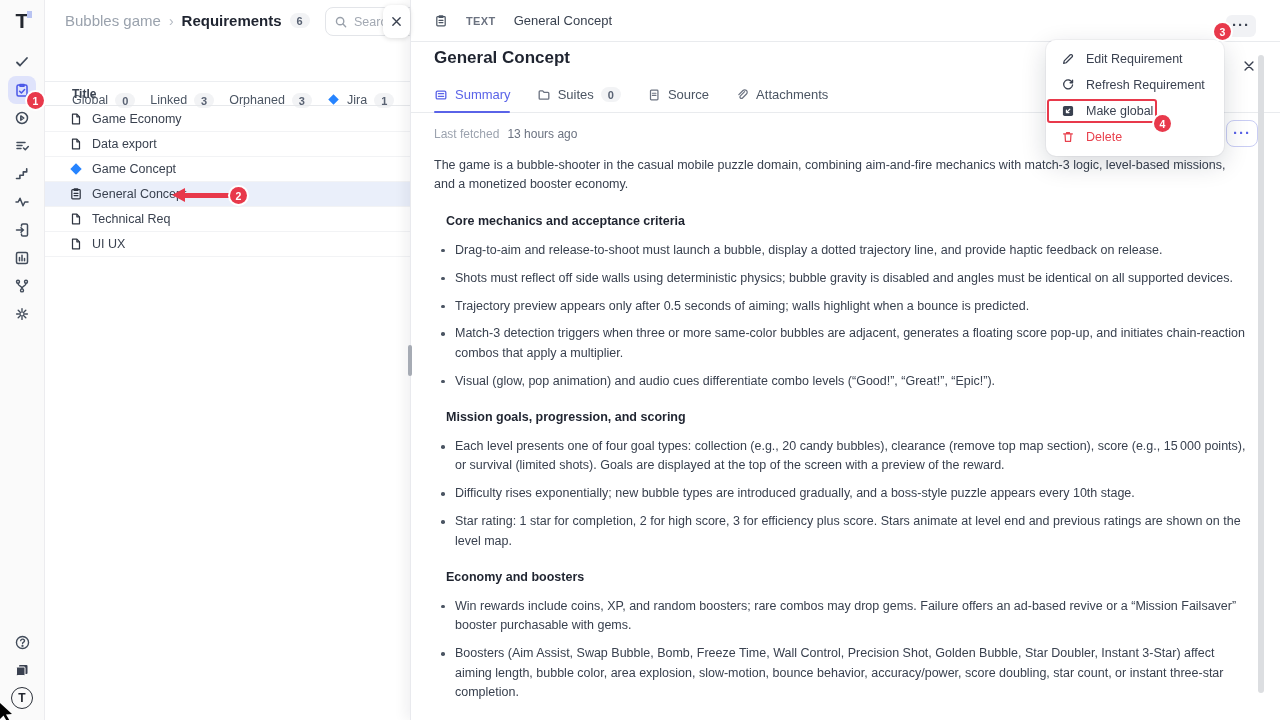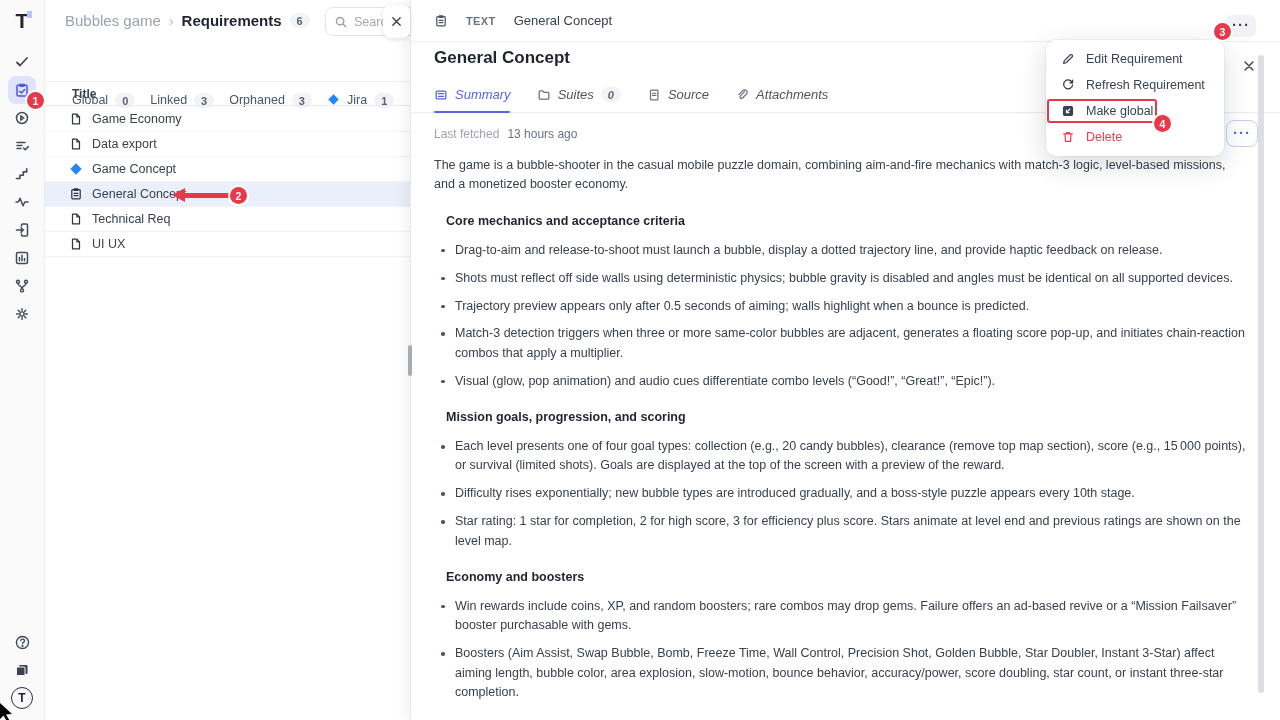--- a/index.html
+++ b/index.html
@@ -70,21 +70,21 @@
   .btn-primary { height:24px; background:#5a63e8; color:#fff; border:none; border-radius:6px;
     display:flex; align-items:center; gap:6px; padding:0 12px; font-size:12.5px;
     font-family:"Liberation Sans",sans-serif; font-weight:500; }
   .btn-more { width:30px; height:22px; background:#f1f2f5; border:none; border-radius:6px;
     color:#3c4452; display:flex; align-items:center; justify-content:center; }
   .dots::before { content:"\00B7\00B7\00B7"; font-weight:900; font-size:15px; letter-spacing:1px; line-height:10px; }
   .btn-close { background:none; border:none; display:flex; }
 
   .d-title { position:absolute; left:23px; top:48px; font-size:17px; font-weight:700; color:#1f2430; }
 
-  .d-tabs { position:absolute; left:23px; top:87px; display:flex; align-items:center; gap:26px;font-style:italic; }
+  .d-tabs { position:absolute; left:23px; top:87px; display:flex; align-items:center; gap:26px; }
   .d-tab { display:flex; align-items:center; gap:7px; font-size:13px; color:#4b5563; padding-bottom:2px; }
   .d-tab.active { color:#5a63e8; font-weight:500; }
   .d-tabs-divider { position:absolute; left:0; top:112px; width:100%; height:1px; background:#e9ebee; }
   .d-tab-underline { position:absolute; left:23px; top:111px; width:76px; height:2px; background:#5a63e8; border-radius:1px; }
 
   .d-meta { position:absolute; left:23px; top:127px; display:flex; gap:8px; font-size:12px; }
   .d-meta .k { color:#9ca3af; } .d-meta .v { color:#6b7280; }
   .btn-more-outline { position:absolute; left:815px; top:120px; width:32px; height:27px;
     background:#fff; border:1px solid #c9cdf4; border-radius:8px; color:#5a63e8;
     display:flex; align-items:center; justify-content:center; }

